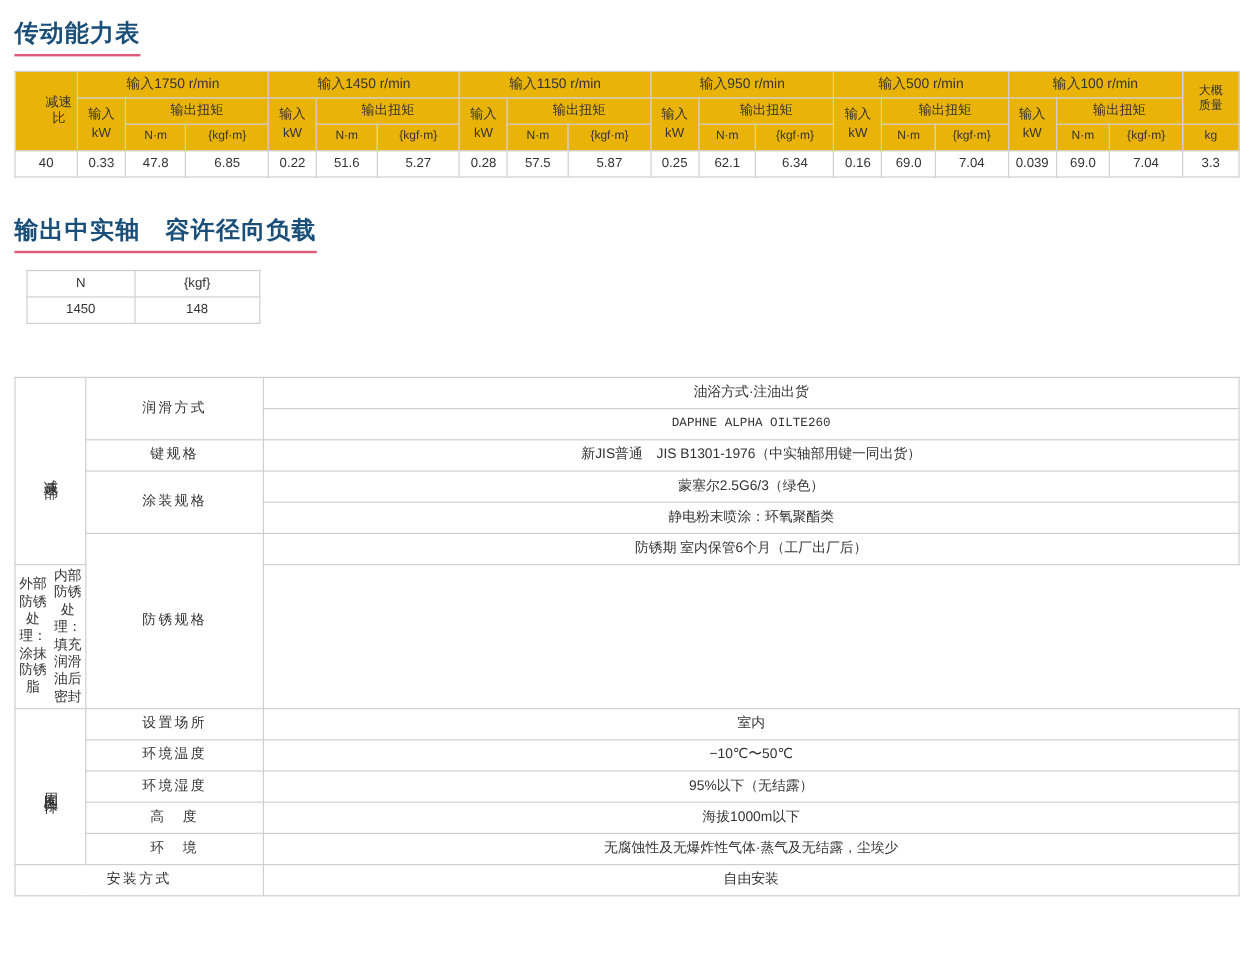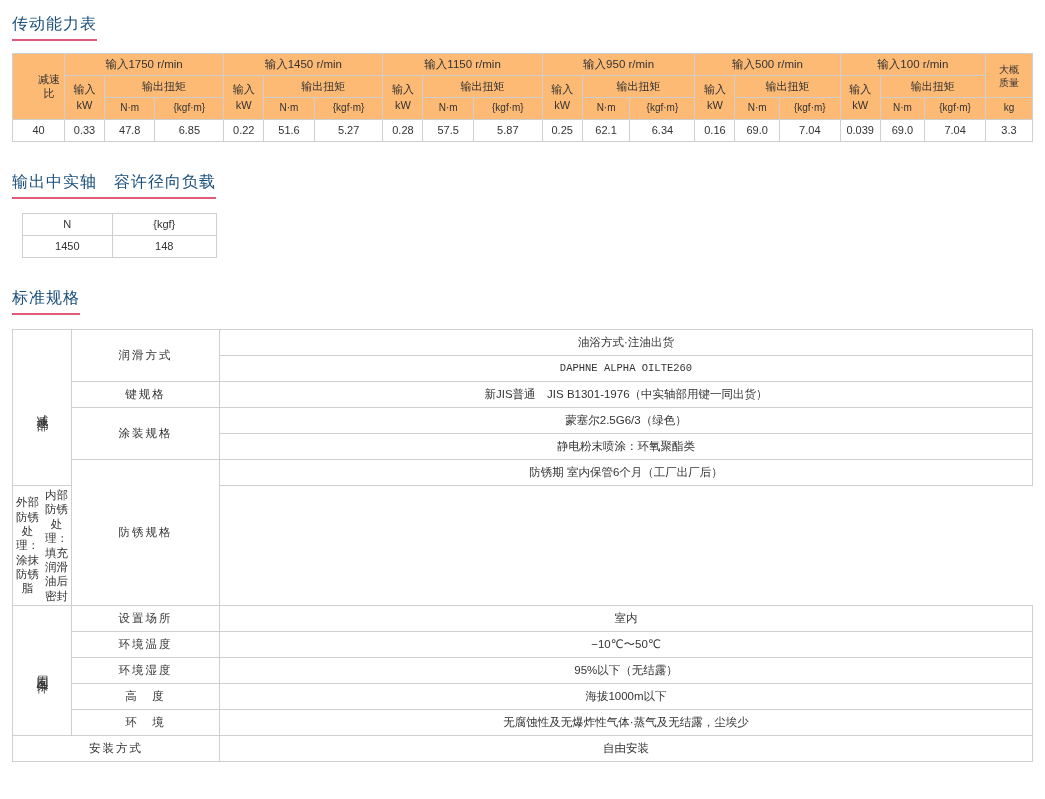--- a/index.html
+++ b/index.html
@@ -7,22 +7,22 @@
     margin: 0; padding: 0;
     width: 1045px; height: 799px;
     background: #ffffff;
     font-family: "Liberation Sans", "DejaVu Sans", sans-serif;
     color: #333333;
   }
   .page { position: relative; width: 1045px; height: 799px; overflow: hidden; }
 
   
   .sec-title {
-    font-size: 16px;
-    font-weight: normal;
+    font-size: 20px;
+    font-weight: bold;
     color: #1a4f7a;
     padding: 0 0 4px 0;
     display: inline-block;
     border-bottom: 2px solid #e05a7a;
     letter-spacing: 1px;
   }
   .sec-title-wrap { padding-left: 12px; }
 
   
   table {
@@ -35,21 +35,21 @@
     text-align: center;
     font-weight: normal;
     padding: 2px 3px;
     line-height: 1.25;
   }
 
   
   #cap-table-wrap { padding-left: 12px; margin-top: 12px; }
   #cap-table { width: 1021px; }
   #cap-table td { height: 22px; }
-  #cap-table .hdr { background: #fdba74; }
+  #cap-table .hdr { background: #eab308; }
   #cap-table .rpm-head { font-size: 11.5px; }
   #cap-table .sub { font-size: 11px; }
   #cap-table .unit { font-size: 10px; }
   #cap-table .ratio-cell { font-size: 11px; }
   #cap-table .val { font-size: 11px; }
 
   .note {
     padding-left: 14px;
     margin-top: 8px;
     font-size: 11.5px;
@@ -210,23 +210,20 @@
         </tr>
         <tr>
           <td>1450</td>
           <td>148</td>
         </tr>
       </tbody>
     </table>
   </div>
 
   <div class="spacer-30"></div>
-  <div class="sec-title-wrap">
-    <span class="sec-title">标准规格</span>
-  </div>
 
   <div id="spec-wrap">
     <table id="spec-table">
       <tbody>
 
         <tr>
           <td class="side" rowspan="6">
             <div style="writing-mode:vertical-rl;display:inline-block;line-height:1.9;">减速部</div>
           </td>
           <td class="label" rowspan="2">润滑方式</td>

